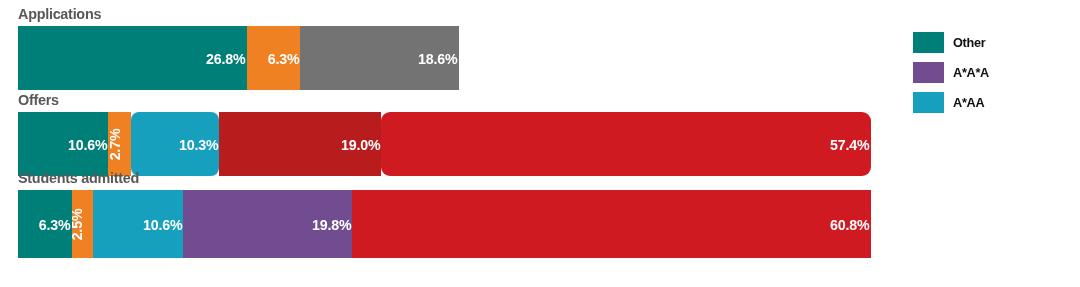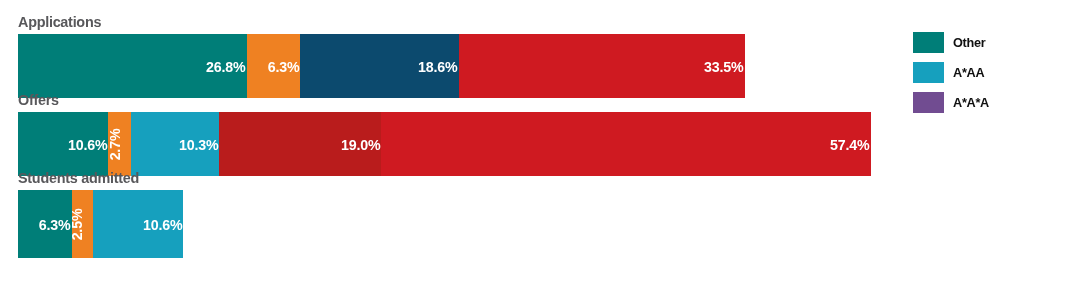--- a/index.html
+++ b/index.html
@@ -27,21 +27,21 @@
     top: 0px;
     width: 853px;
     height: 287px;
   }
 
   .bar-group {
     position: absolute;
     left: 0;
     width: 853px;
   }
-  .bar-group.g0 { top: 12px; }
+  .bar-group.g0 { top: 4px; }
   .bar-group.g1 { top: 90px; }
   .bar-group.g2 { top: 168px; }
 
   .row-label {
     height: 22px;
     line-height: 20px;
     font-size: 15.5px;
     font-weight: bold;
     color: #58585b;
     letter-spacing: -0.3px;
@@ -117,75 +117,78 @@
 
     <div class="bar-group g0">
       <div class="row-label" style="color: rgb(88, 88, 91);">Applications</div>
       <div class="bar">
         <div class="seg" style="flex: 0 0 26.8%; background: rgb(0, 126, 120);">
           <span class="seg-label" style="color: rgb(255, 255, 255);">26.8%</span>
         </div>
         <div class="seg" style="flex: 0 0 6.3%; background: rgb(239, 129, 34);">
           <span class="seg-label" style="color: rgb(255, 255, 255);">6.3%</span>
         </div>
-        <div class="seg" style="flex: 0 0 18.6%; background: #0c4a6e;">
+        <div class="seg" style="flex: 0 0 18.6%; background: #737373;">
           <span class="seg-label" style="color: rgb(255, 255, 255);">18.6%</span>
-        </div>
-        <div class="seg" style="flex: 0 0 33.5%; background: rgb(207, 26, 33);">
-          <span class="seg-label" style="color: rgb(255, 255, 255);">33.5%</span>
         </div>
       </div>
     </div>
 
     <div class="bar-group g1">
       <div class="row-label" style="color: rgb(88, 88, 91);">Offers</div>
       <div class="bar">
         <div class="seg" style="flex: 0 0 10.6%; background: rgb(0, 126, 120);">
           <span class="seg-label" style="color: rgb(255, 255, 255);">10.6%</span>
         </div>
         <div class="seg" style="flex: 0 0 2.7%; background: rgb(239, 129, 34);">
           <span class="seg-label vertical" style="color: rgb(255, 255, 255);">2.7%</span>
         </div>
-        <div class="seg" style="flex: 0 0 10.3%; background: rgb(22, 160, 190);">
+        <div class="seg" style="flex: 0 0 10.3%; background: rgb(22, 160, 190); border-radius: 8px;">
           <span class="seg-label" style="color: rgb(255, 255, 255);">10.3%</span>
         </div>
         <div class="seg" style="flex: 0 0 19%; background: #b91c1c;">
           <span class="seg-label" style="color: rgb(255, 255, 255);">19.0%</span>
         </div>
-        <div class="seg" style="flex: 0 0 57.4%; background: rgb(207, 26, 33);">
+        <div class="seg" style="flex: 0 0 57.4%; background: rgb(207, 26, 33); border-radius: 9px;">
           <span class="seg-label" style="color: rgb(255, 255, 255);">57.4%</span>
         </div>
       </div>
     </div>
 
     <div class="bar-group g2">
       <div class="row-label" style="color: rgb(88, 88, 91);">Students admitted</div>
       <div class="bar">
         <div class="seg" style="flex: 0 0 6.3%; background: rgb(0, 126, 120);">
           <span class="seg-label" style="color: rgb(255, 255, 255);">6.3%</span>
         </div>
         <div class="seg" style="flex: 0 0 2.5%; background: rgb(239, 129, 34);">
           <span class="seg-label vertical" style="color: rgb(255, 255, 255);">2.5%</span>
         </div>
         <div class="seg" style="flex: 0 0 10.6%; background: rgb(22, 160, 190);">
           <span class="seg-label" style="color: rgb(255, 255, 255);">10.6%</span>
         </div>
+        <div class="seg" style="flex: 0 0 19.8%; background: rgb(113, 76, 145);">
+          <span class="seg-label" style="color: rgb(255, 255, 255);">19.8%</span>
+        </div>
+        <div class="seg" style="flex: 0 0 60.8%; background: rgb(207, 26, 33);">
+          <span class="seg-label" style="color: rgb(255, 255, 255);">60.8%</span>
+        </div>
       </div>
     </div>
 
   </div>
 
   <div class="legend">
     <div class="legend-item">
       <span class="legend-swatch" style="background: rgb(0, 126, 120);"></span>
       <span class="legend-text" style="color: rgb(16, 16, 16);">Other</span>
     </div>
     <div class="legend-item">
+      <span class="legend-swatch" style="background: rgb(113, 76, 145);"></span>
+      <span class="legend-text" style="color: rgb(16, 16, 16);">A*A*A</span>
+    </div>
+    <div class="legend-item">
       <span class="legend-swatch" style="background: rgb(22, 160, 190);"></span>
       <span class="legend-text" style="color: rgb(16, 16, 16);">A*AA</span>
-    </div>
-    <div class="legend-item">
-      <span class="legend-swatch" style="background: rgb(113, 76, 145);"></span>
-      <span class="legend-text" style="color: rgb(16, 16, 16);">A*A*A</span>
     </div>
   </div>
 
 </div>
 
 </body></html>

